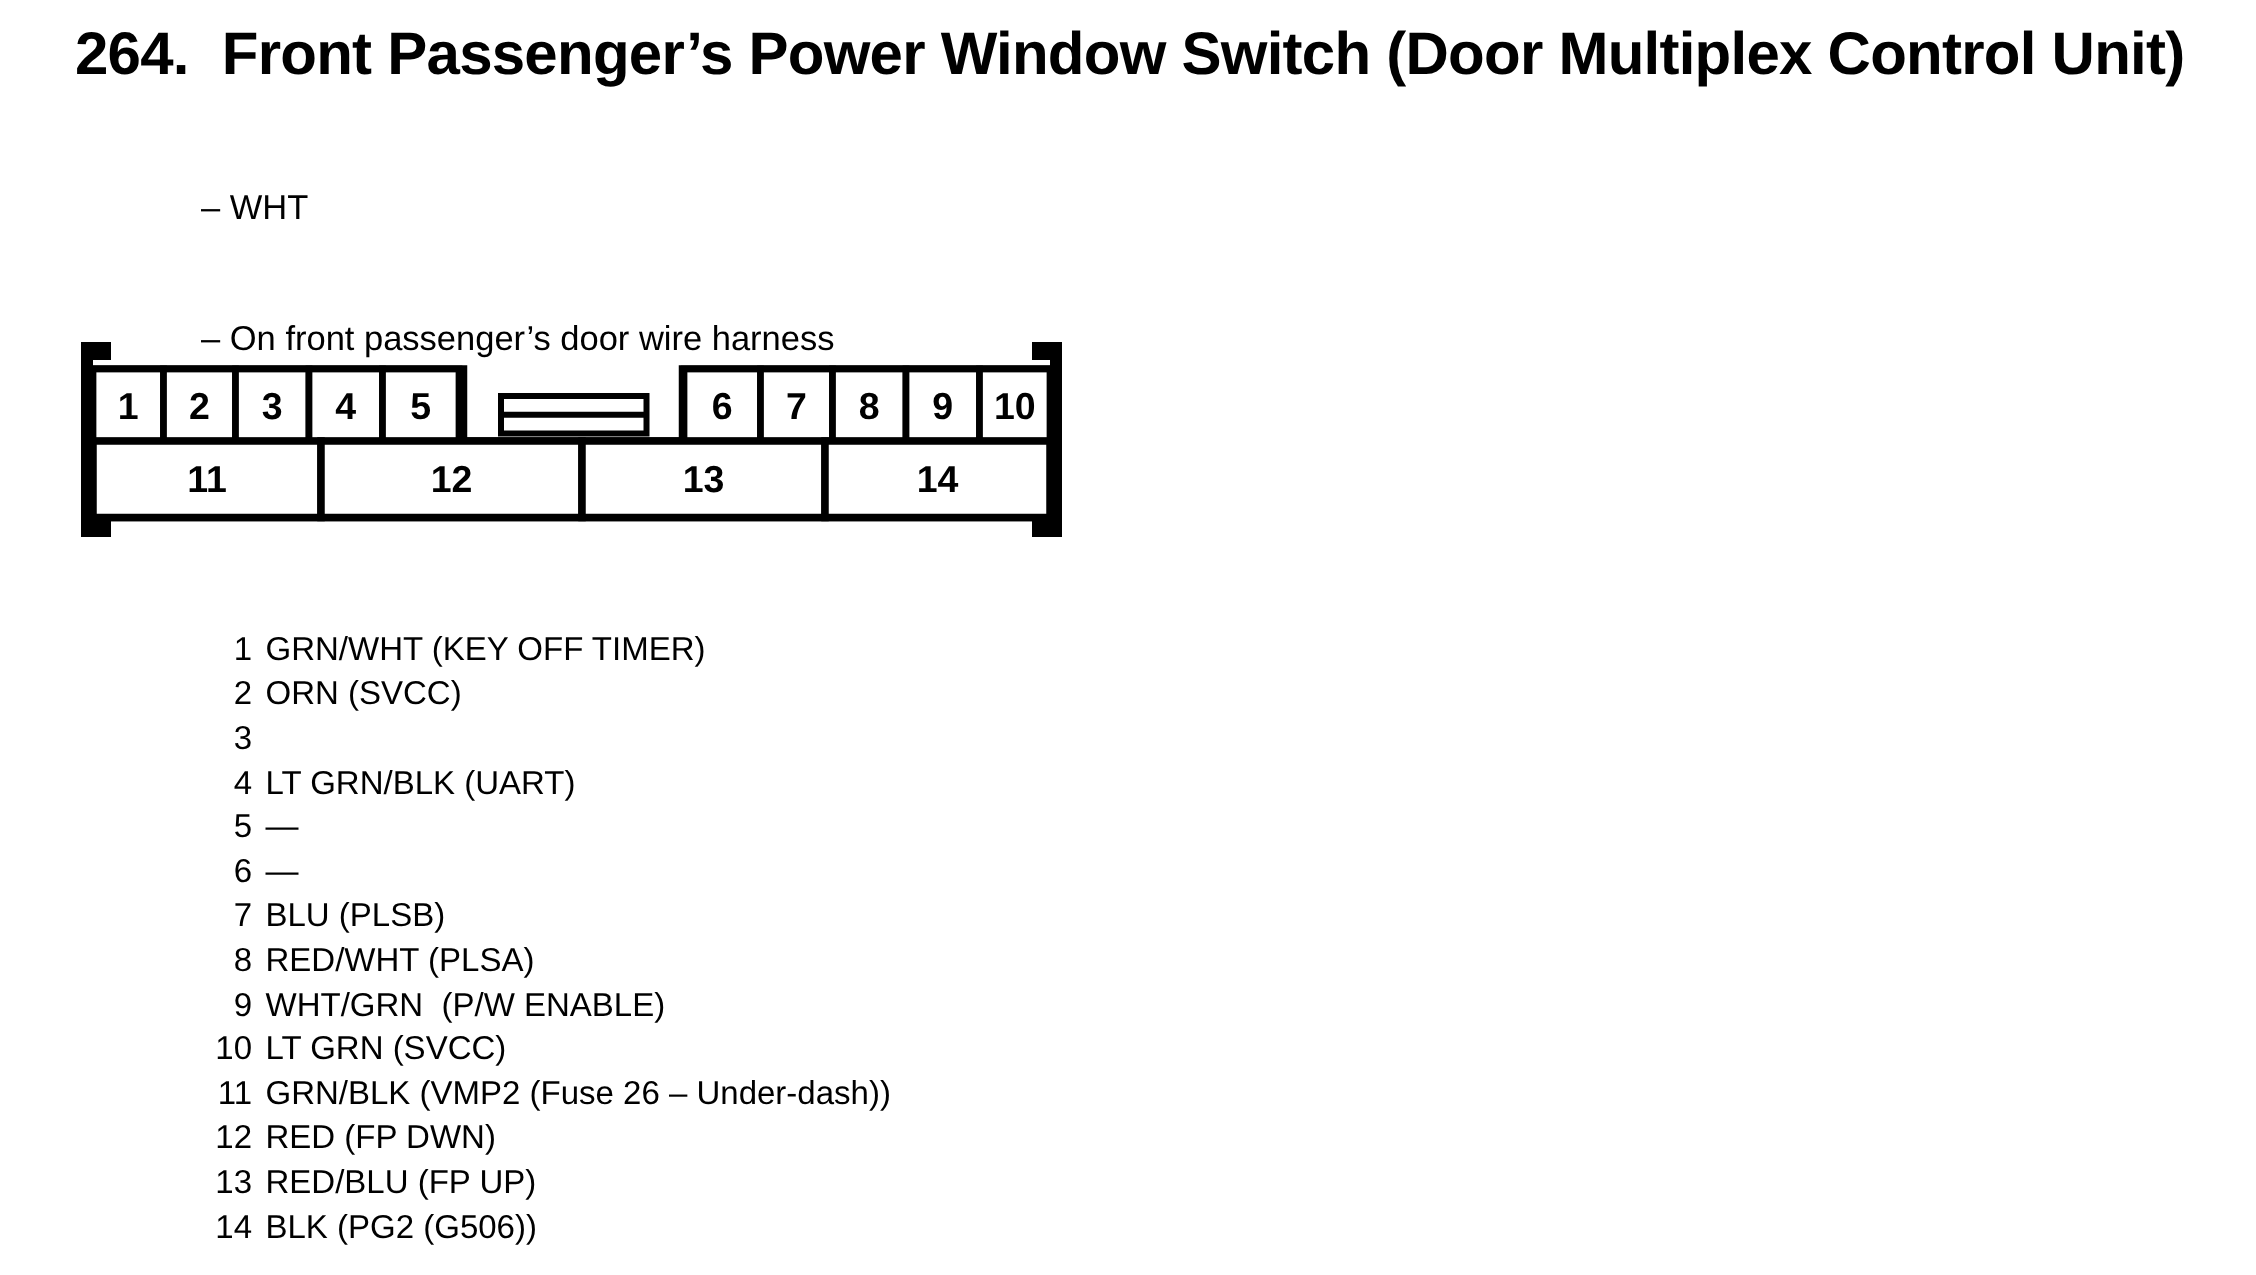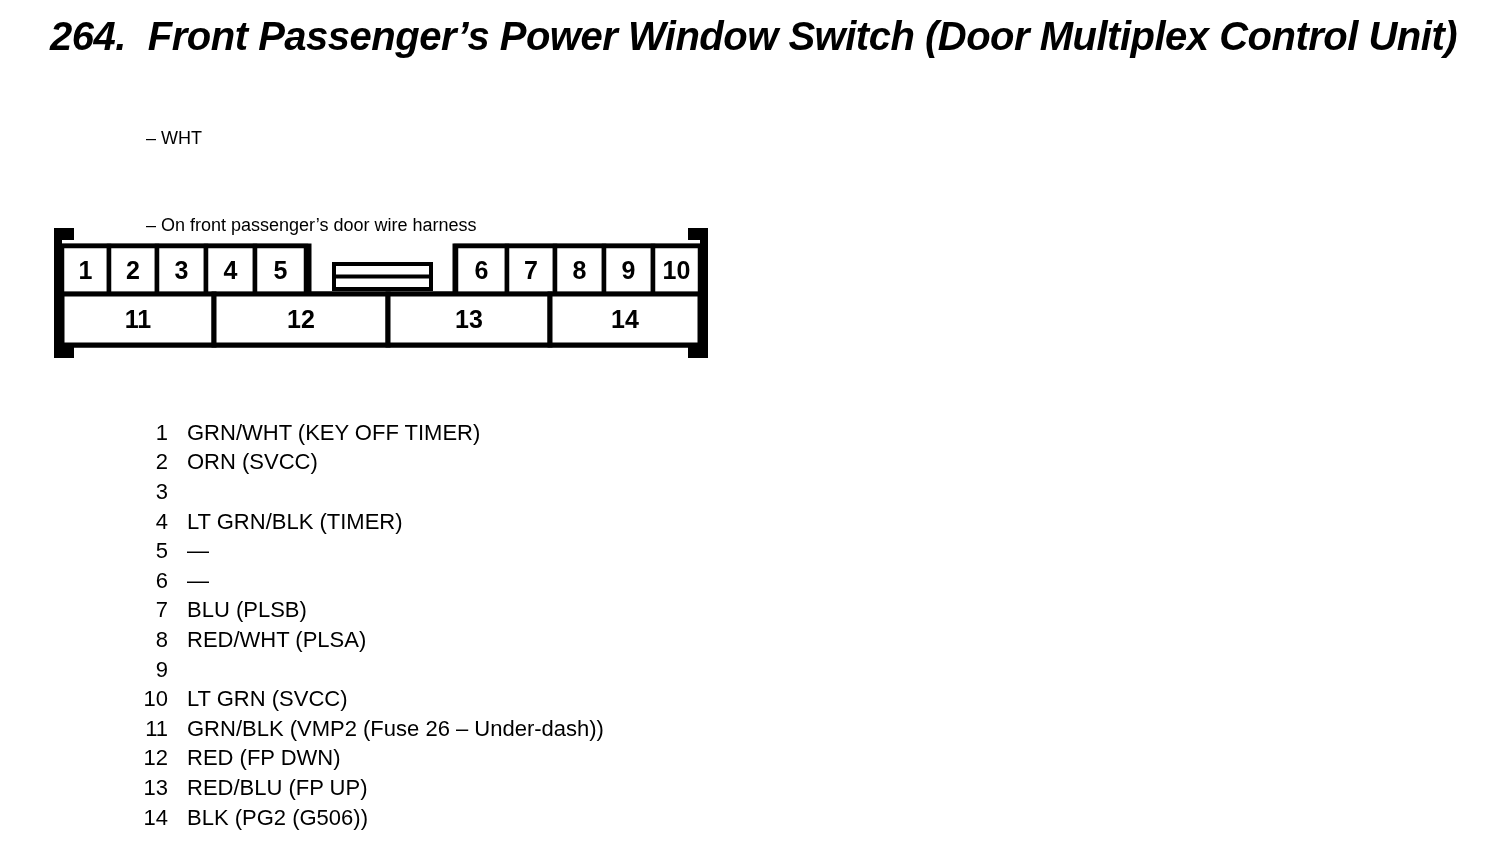--- a/index.html
+++ b/index.html
@@ -21,31 +21,30 @@
     position: absolute;
     left: 50px;
     top: 14px;
     display: flex;
     gap: 22px;
     font-size: 40px;
     font-weight: bold;
     line-height: 44px;
     white-space: nowrap;
     letter-spacing: -0.5px;
-    font-style: italic;
   }
   
   .notes {
     position: absolute;
-    left: 146px;
+    left: 134px;
     top: 66px;
     margin: 0;
     padding: 0;
     list-style: none;
-    font-size: 18px;
+    font-size: 23px;
     line-height: 29px;
     white-space: pre;
   }
   
   .connector-svg {
     position: absolute;
     left: 40px;
     top: 215px;
     width: 680px;
     height: 150px;
@@ -76,21 +75,21 @@
     display: flex;
     height: 29.6px;
     align-items: center;
   }
   .pin-num {
     width: 38px;
     text-align: right;
     flex: none;
   }
   .pin-desc {
-    margin-left: 19px;
+    margin-left: 9px;
     white-space: pre;
   }
 </style>
 </head>
 <body>
 
 <div class="page">
 
   <div class="fig-header">
     <span>264.</span>
@@ -153,40 +152,41 @@
     </div>
     <div class="pin-row">
       <span class="pin-num">2</span>
       <span class="pin-desc">ORN (SVCC)</span>
     </div>
     <div class="pin-row">
       <span class="pin-num">3</span>
     </div>
     <div class="pin-row">
       <span class="pin-num">4</span>
-      <span class="pin-desc">LT GRN/BLK (TIMER)</span>
+      <span class="pin-desc">LT GRN/BLK (UART)</span>
     </div>
     <div class="pin-row">
       <span class="pin-num">5</span>
       <span class="pin-desc">—</span>
     </div>
     <div class="pin-row">
       <span class="pin-num">6</span>
       <span class="pin-desc">—</span>
     </div>
     <div class="pin-row">
       <span class="pin-num">7</span>
       <span class="pin-desc">BLU (PLSB)</span>
     </div>
     <div class="pin-row">
       <span class="pin-num">8</span>
       <span class="pin-desc">RED/WHT (PLSA)</span>
     </div>
     <div class="pin-row">
       <span class="pin-num">9</span>
+      <span class="pin-desc">WHT/GRN  (P/W ENABLE)</span>
     </div>
     <div class="pin-row">
       <span class="pin-num">10</span>
       <span class="pin-desc">LT GRN (SVCC)</span>
     </div>
     <div class="pin-row">
       <span class="pin-num">11</span>
       <span class="pin-desc">GRN/BLK (VMP2 (Fuse 26 – Under-dash))</span>
     </div>
     <div class="pin-row">

